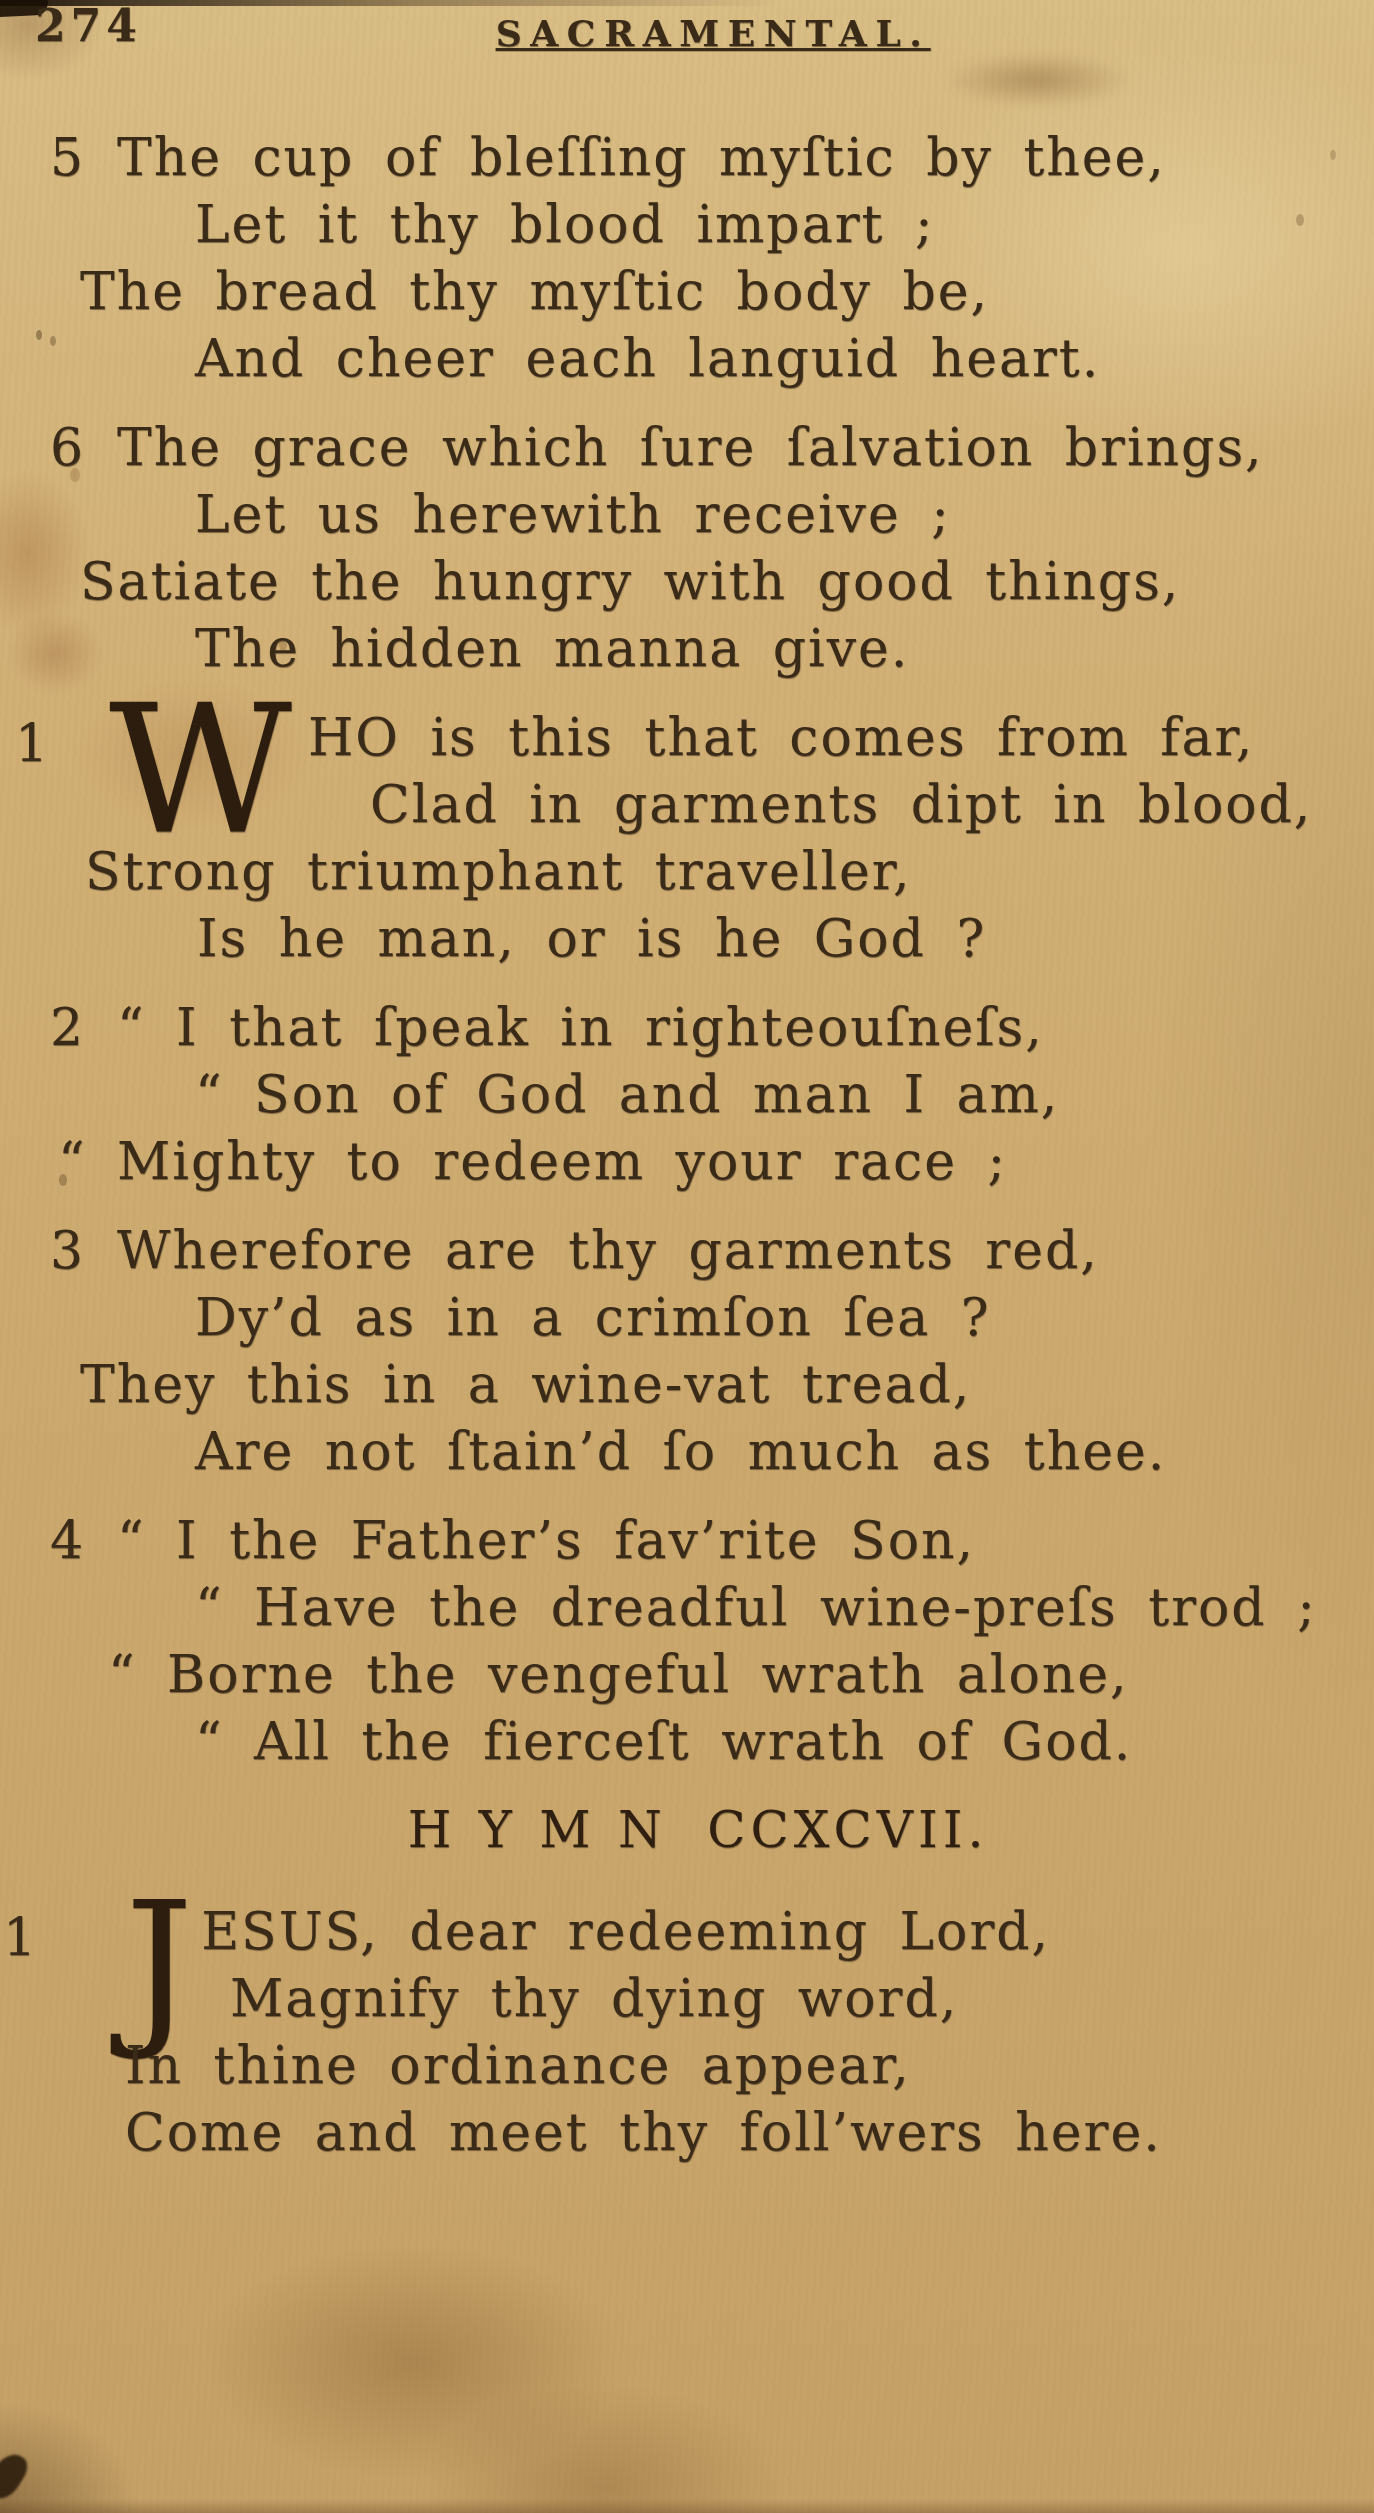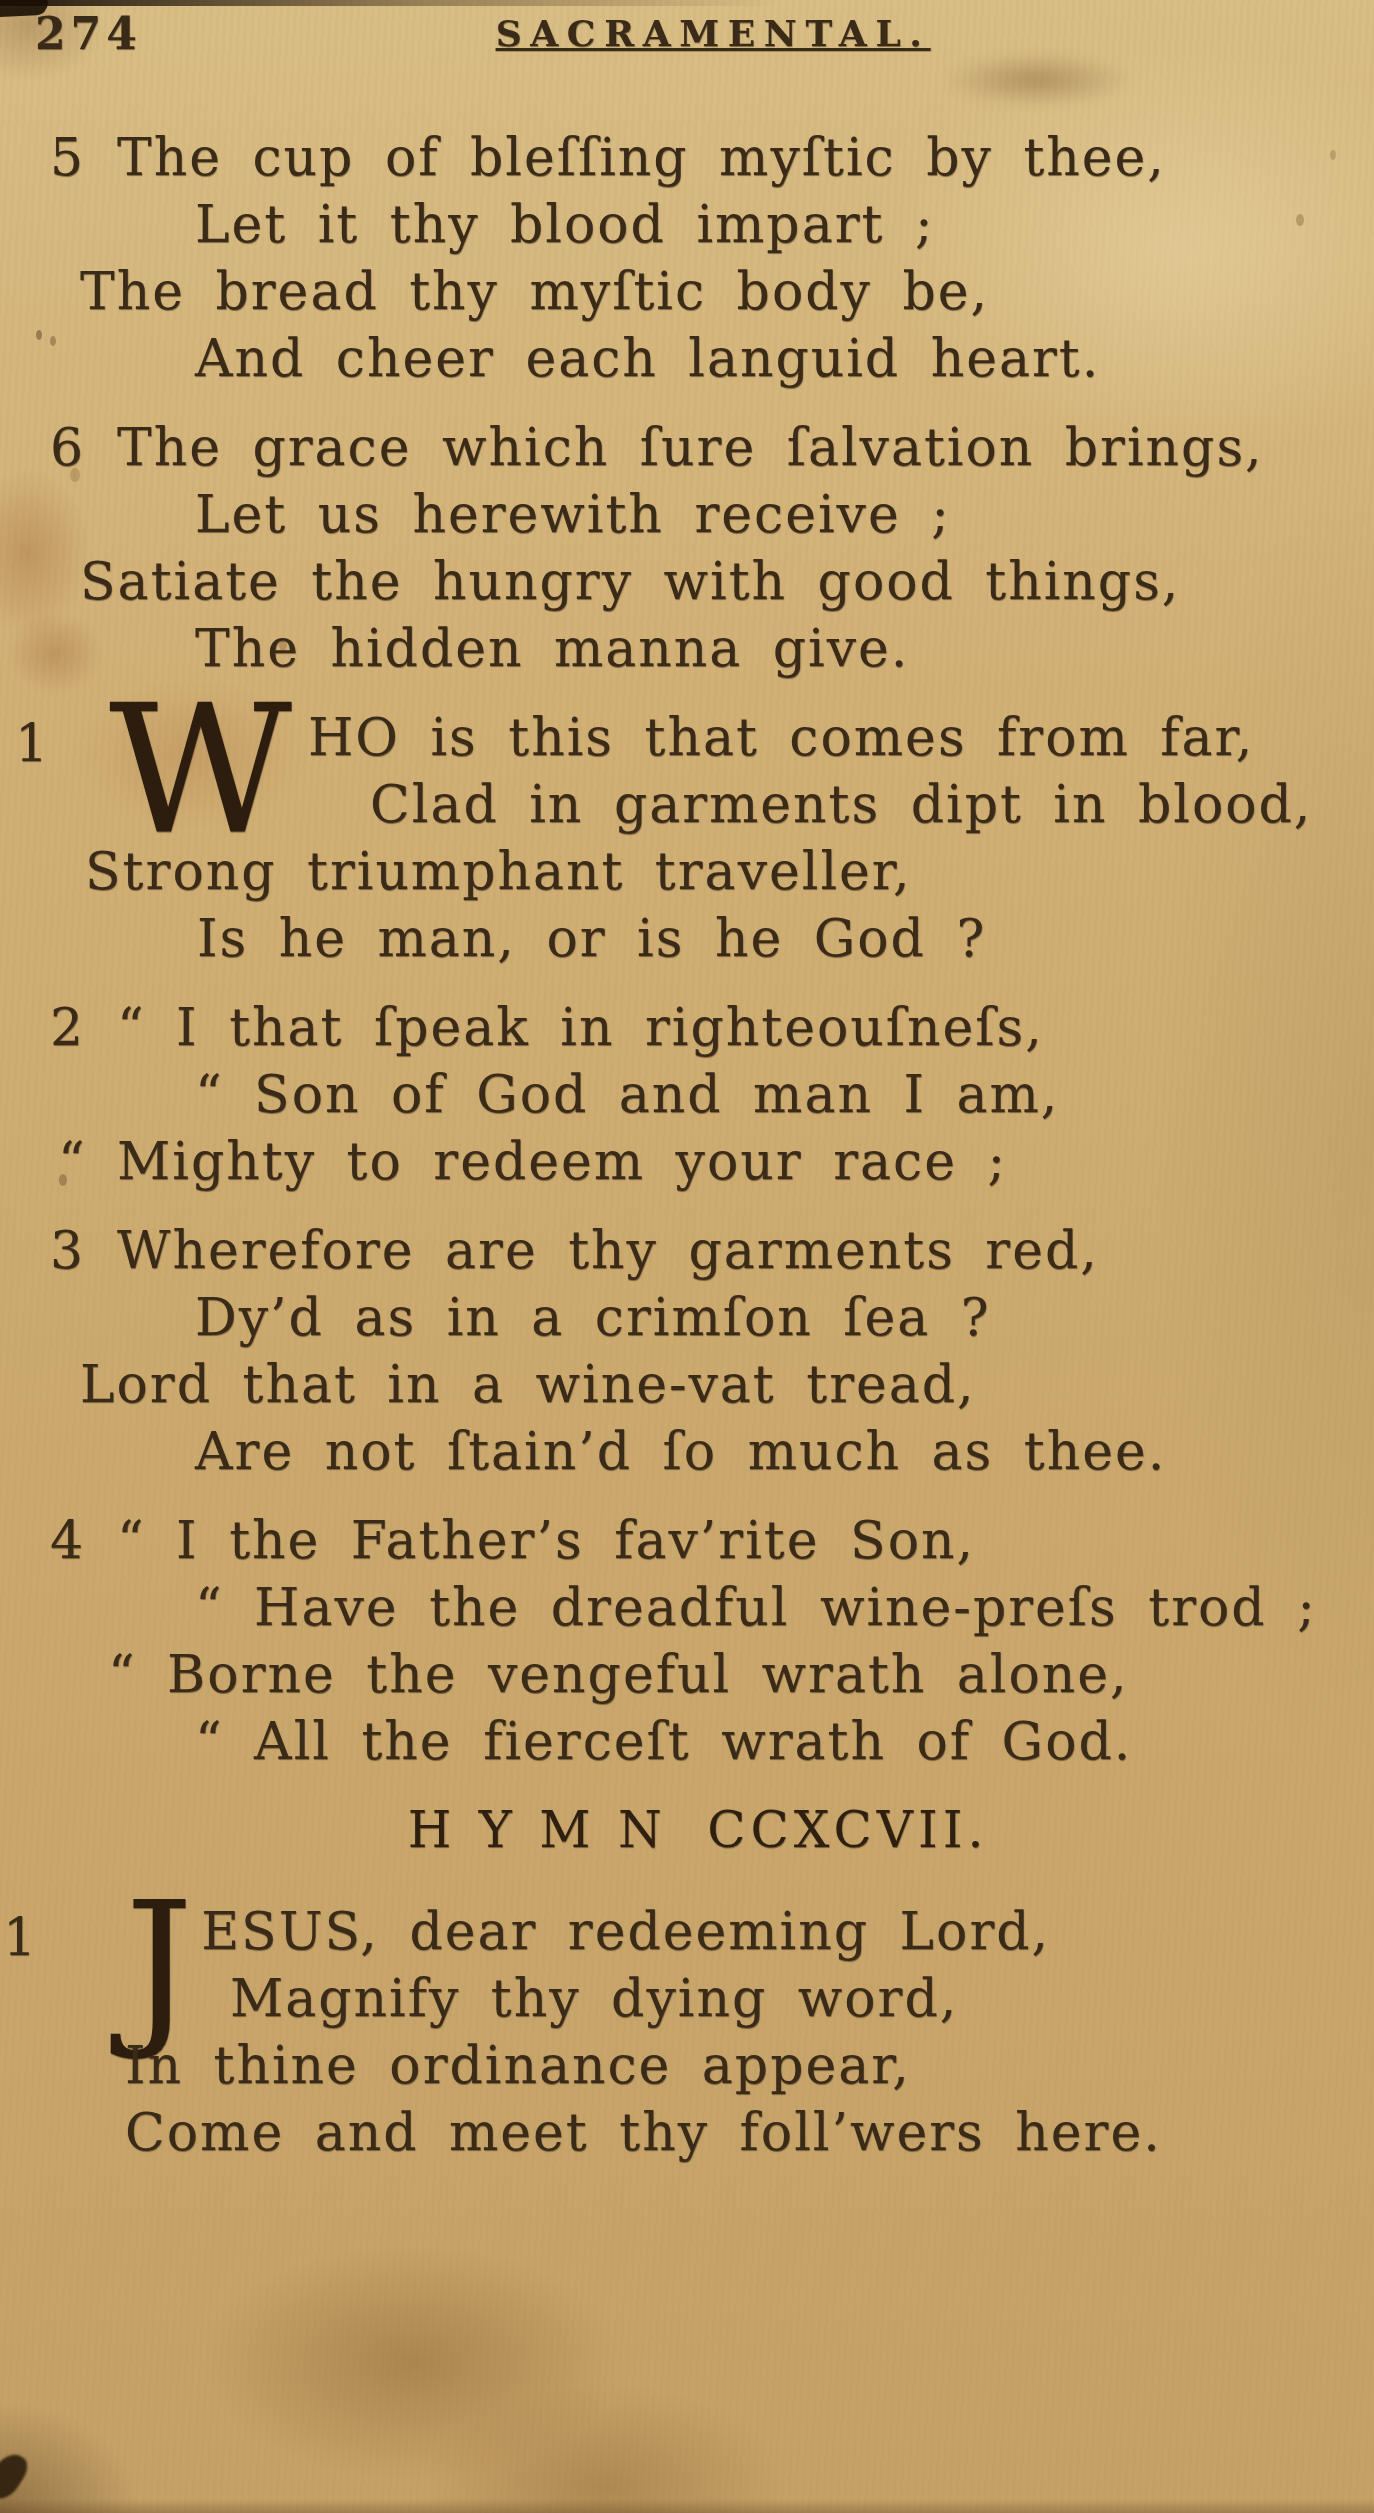--- a/index.html
+++ b/index.html
@@ -25,21 +25,21 @@
   .page::after {
     content:""; position:absolute; left:0; right:0; bottom:0; height:14px;
     background:linear-gradient(0deg, rgba(92,62,30,0.35), transparent);
   }
 
   
   .ink { text-shadow:0.5px 0.5px 1px rgba(52,34,16,0.55); }
 
   
   .pagenum {
-    position:absolute; left:35px; top:8px;
+    position:absolute; left:35px; top:0;
     font-size:44px; font-weight:bold; letter-spacing:5px;
   }
   .running-title {
     position:absolute; left:50%; top:12px; transform:translateX(-44%);
     font-size:36px; font-weight:bold; letter-spacing:0.24em; white-space:nowrap;text-decoration:underline;
   }
   .title-ghost {
     position:absolute; left:912px; top:44px; width:250px; height:72px;
     background:radial-gradient(ellipse 50% 50% at 50% 50%, rgba(122,86,44,0.40), transparent 75%);
     filter:blur(5px); border-radius:50%;
@@ -160,21 +160,21 @@
       <span class="num">2</span>
       <div class="line ln-first">“ I that ſpeak in righteouſneſs,</div>
       <div class="line ln-indent">“ Son of God and man I am,</div>
       <div class="line ln-qhang">“ Mighty to redeem your race ;</div>
     </div>
 
     <div class="stanza ink">
       <span class="num">3</span>
       <div class="line ln-first">Wherefore are thy garments red,</div>
       <div class="line ln-indent">Dy’d as in a crimſon ſea ?</div>
-      <div class="line ln-third">Lord that in a wine-vat tread,</div>
+      <div class="line ln-third">They this in a wine-vat tread,</div>
       <div class="line ln-indent">Are not ſtain’d ſo much as thee.</div>
     </div>
 
     <div class="stanza ink">
       <span class="num">4</span>
       <div class="line ln-first">“ I the Father’s fav’rite Son,</div>
       <div class="line ln-indent">“ Have the dreadful wine-preſs trod ;</div>
       <div class="line ln-q3">“ Borne the vengeful wrath alone,</div>
       <div class="line ln-indent">“ All the fierceſt wrath of God.</div>
     </div>

